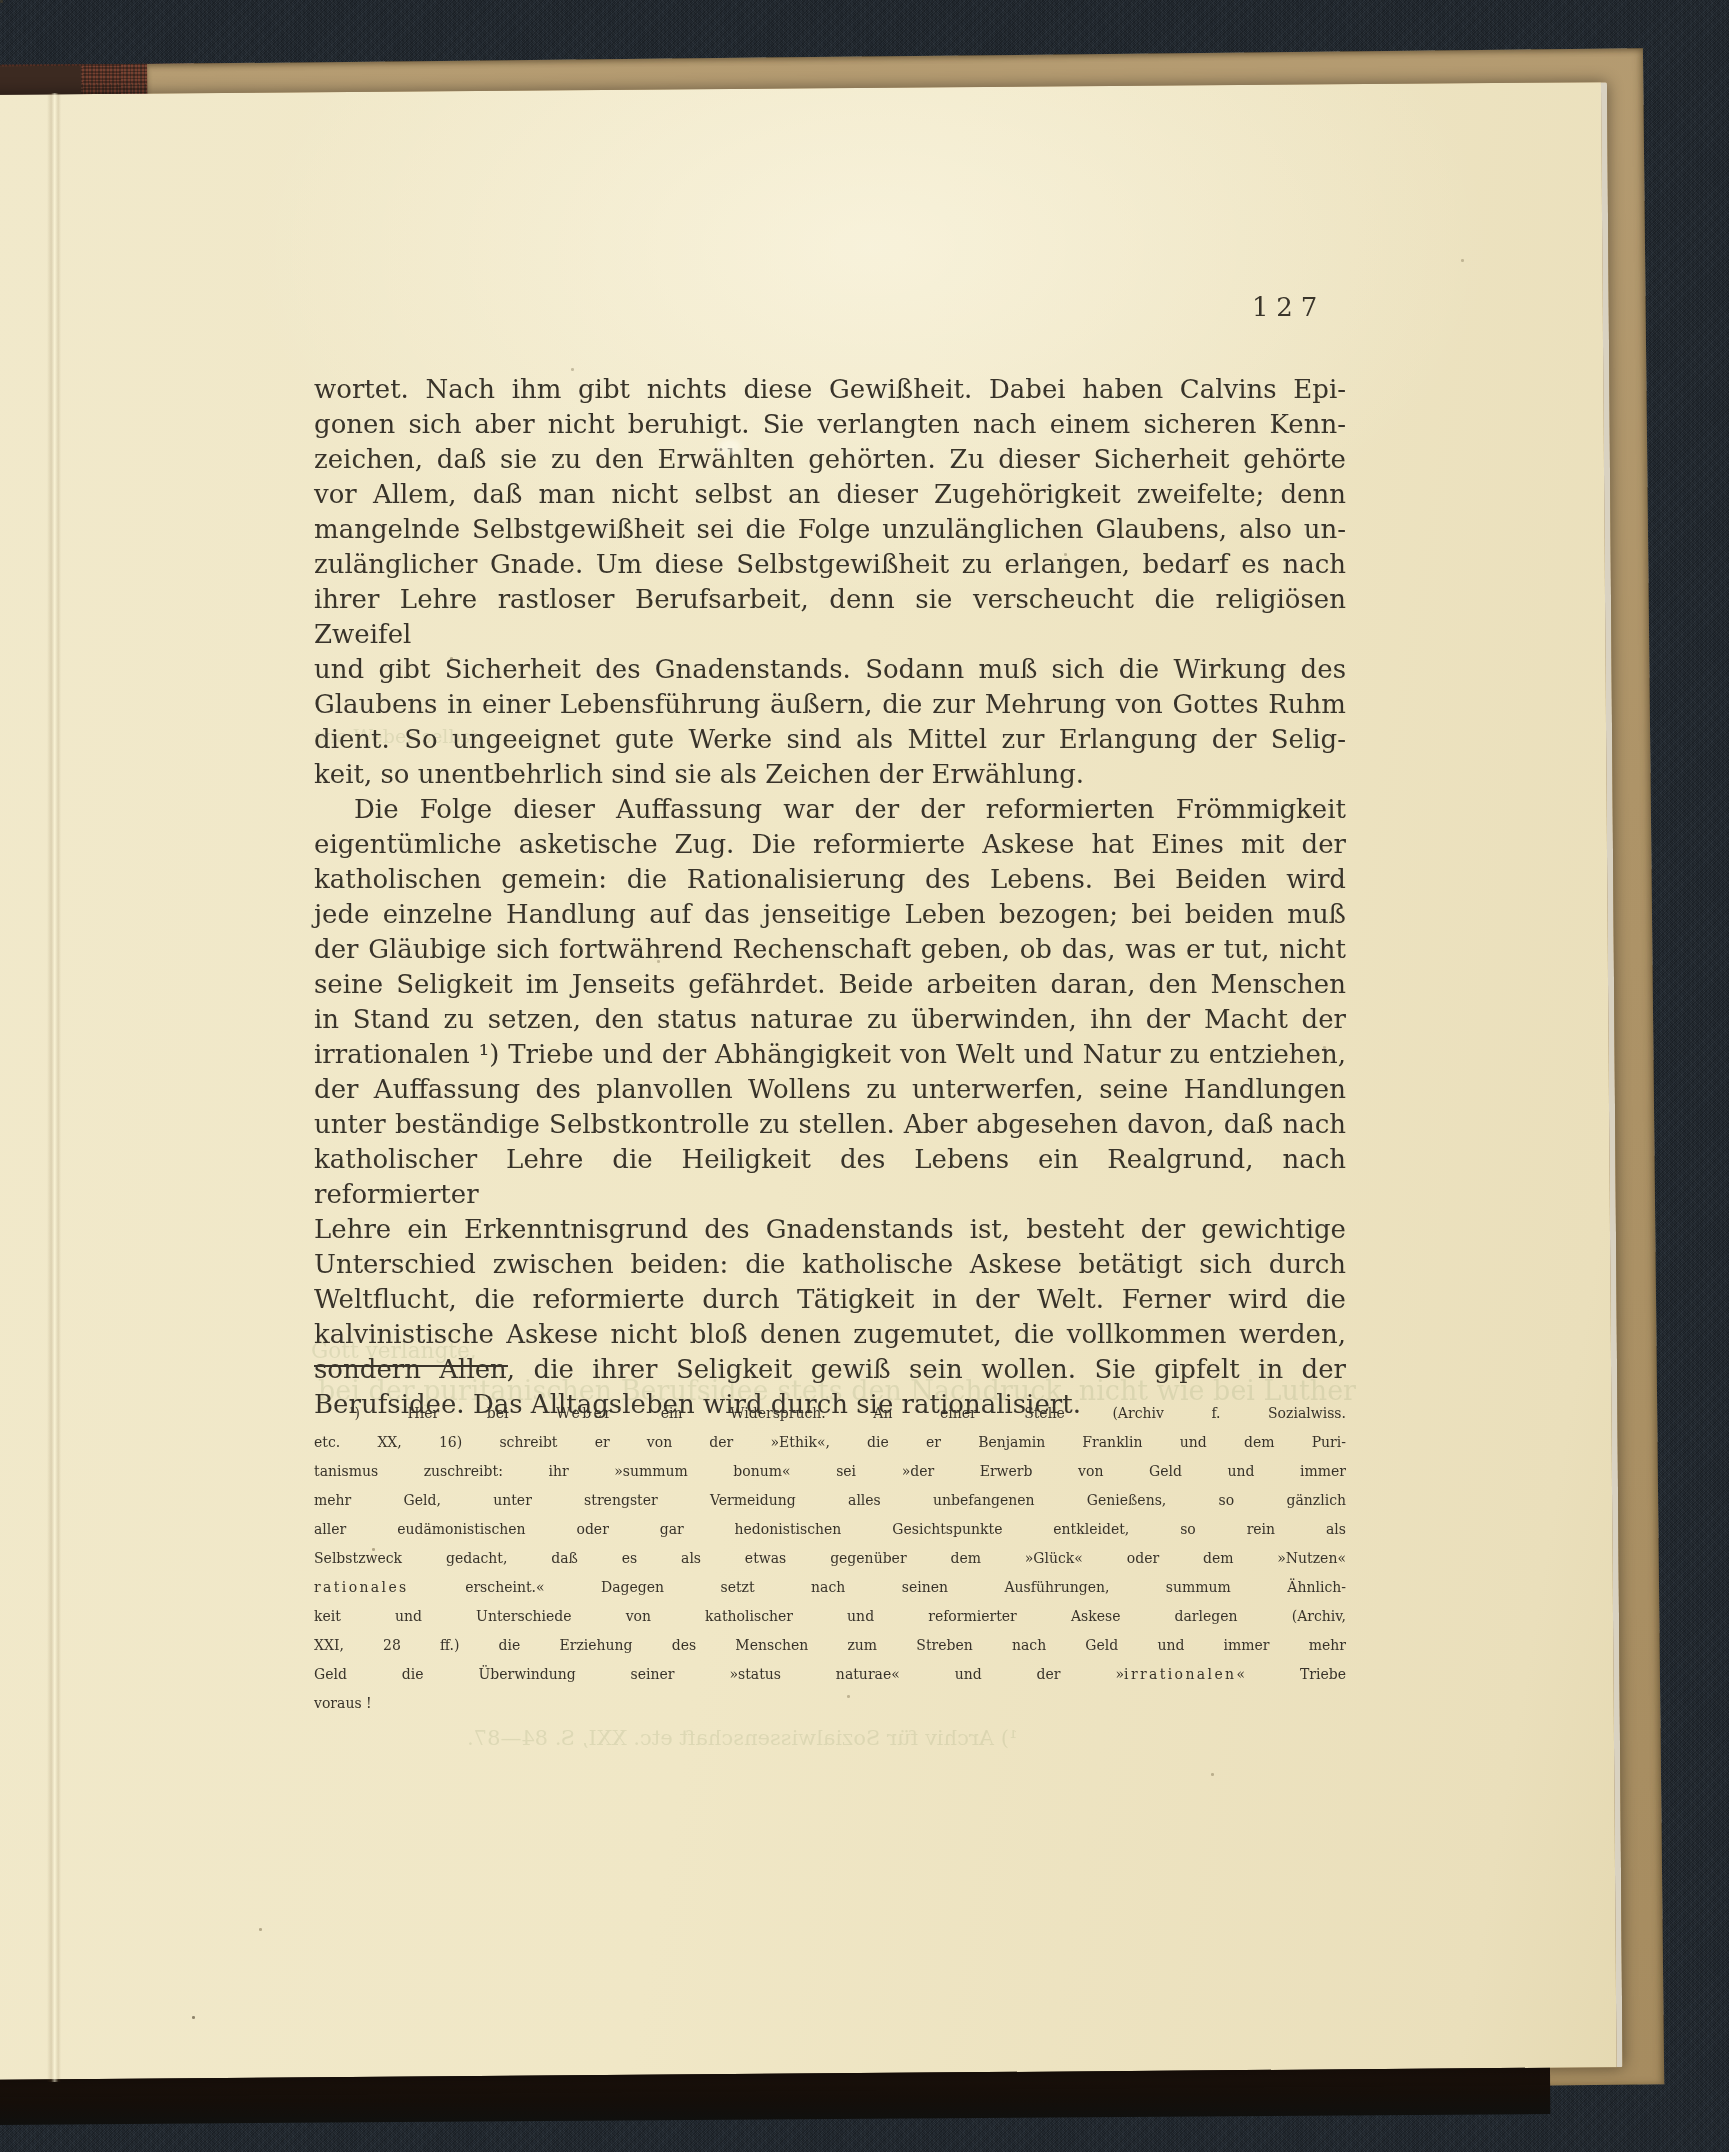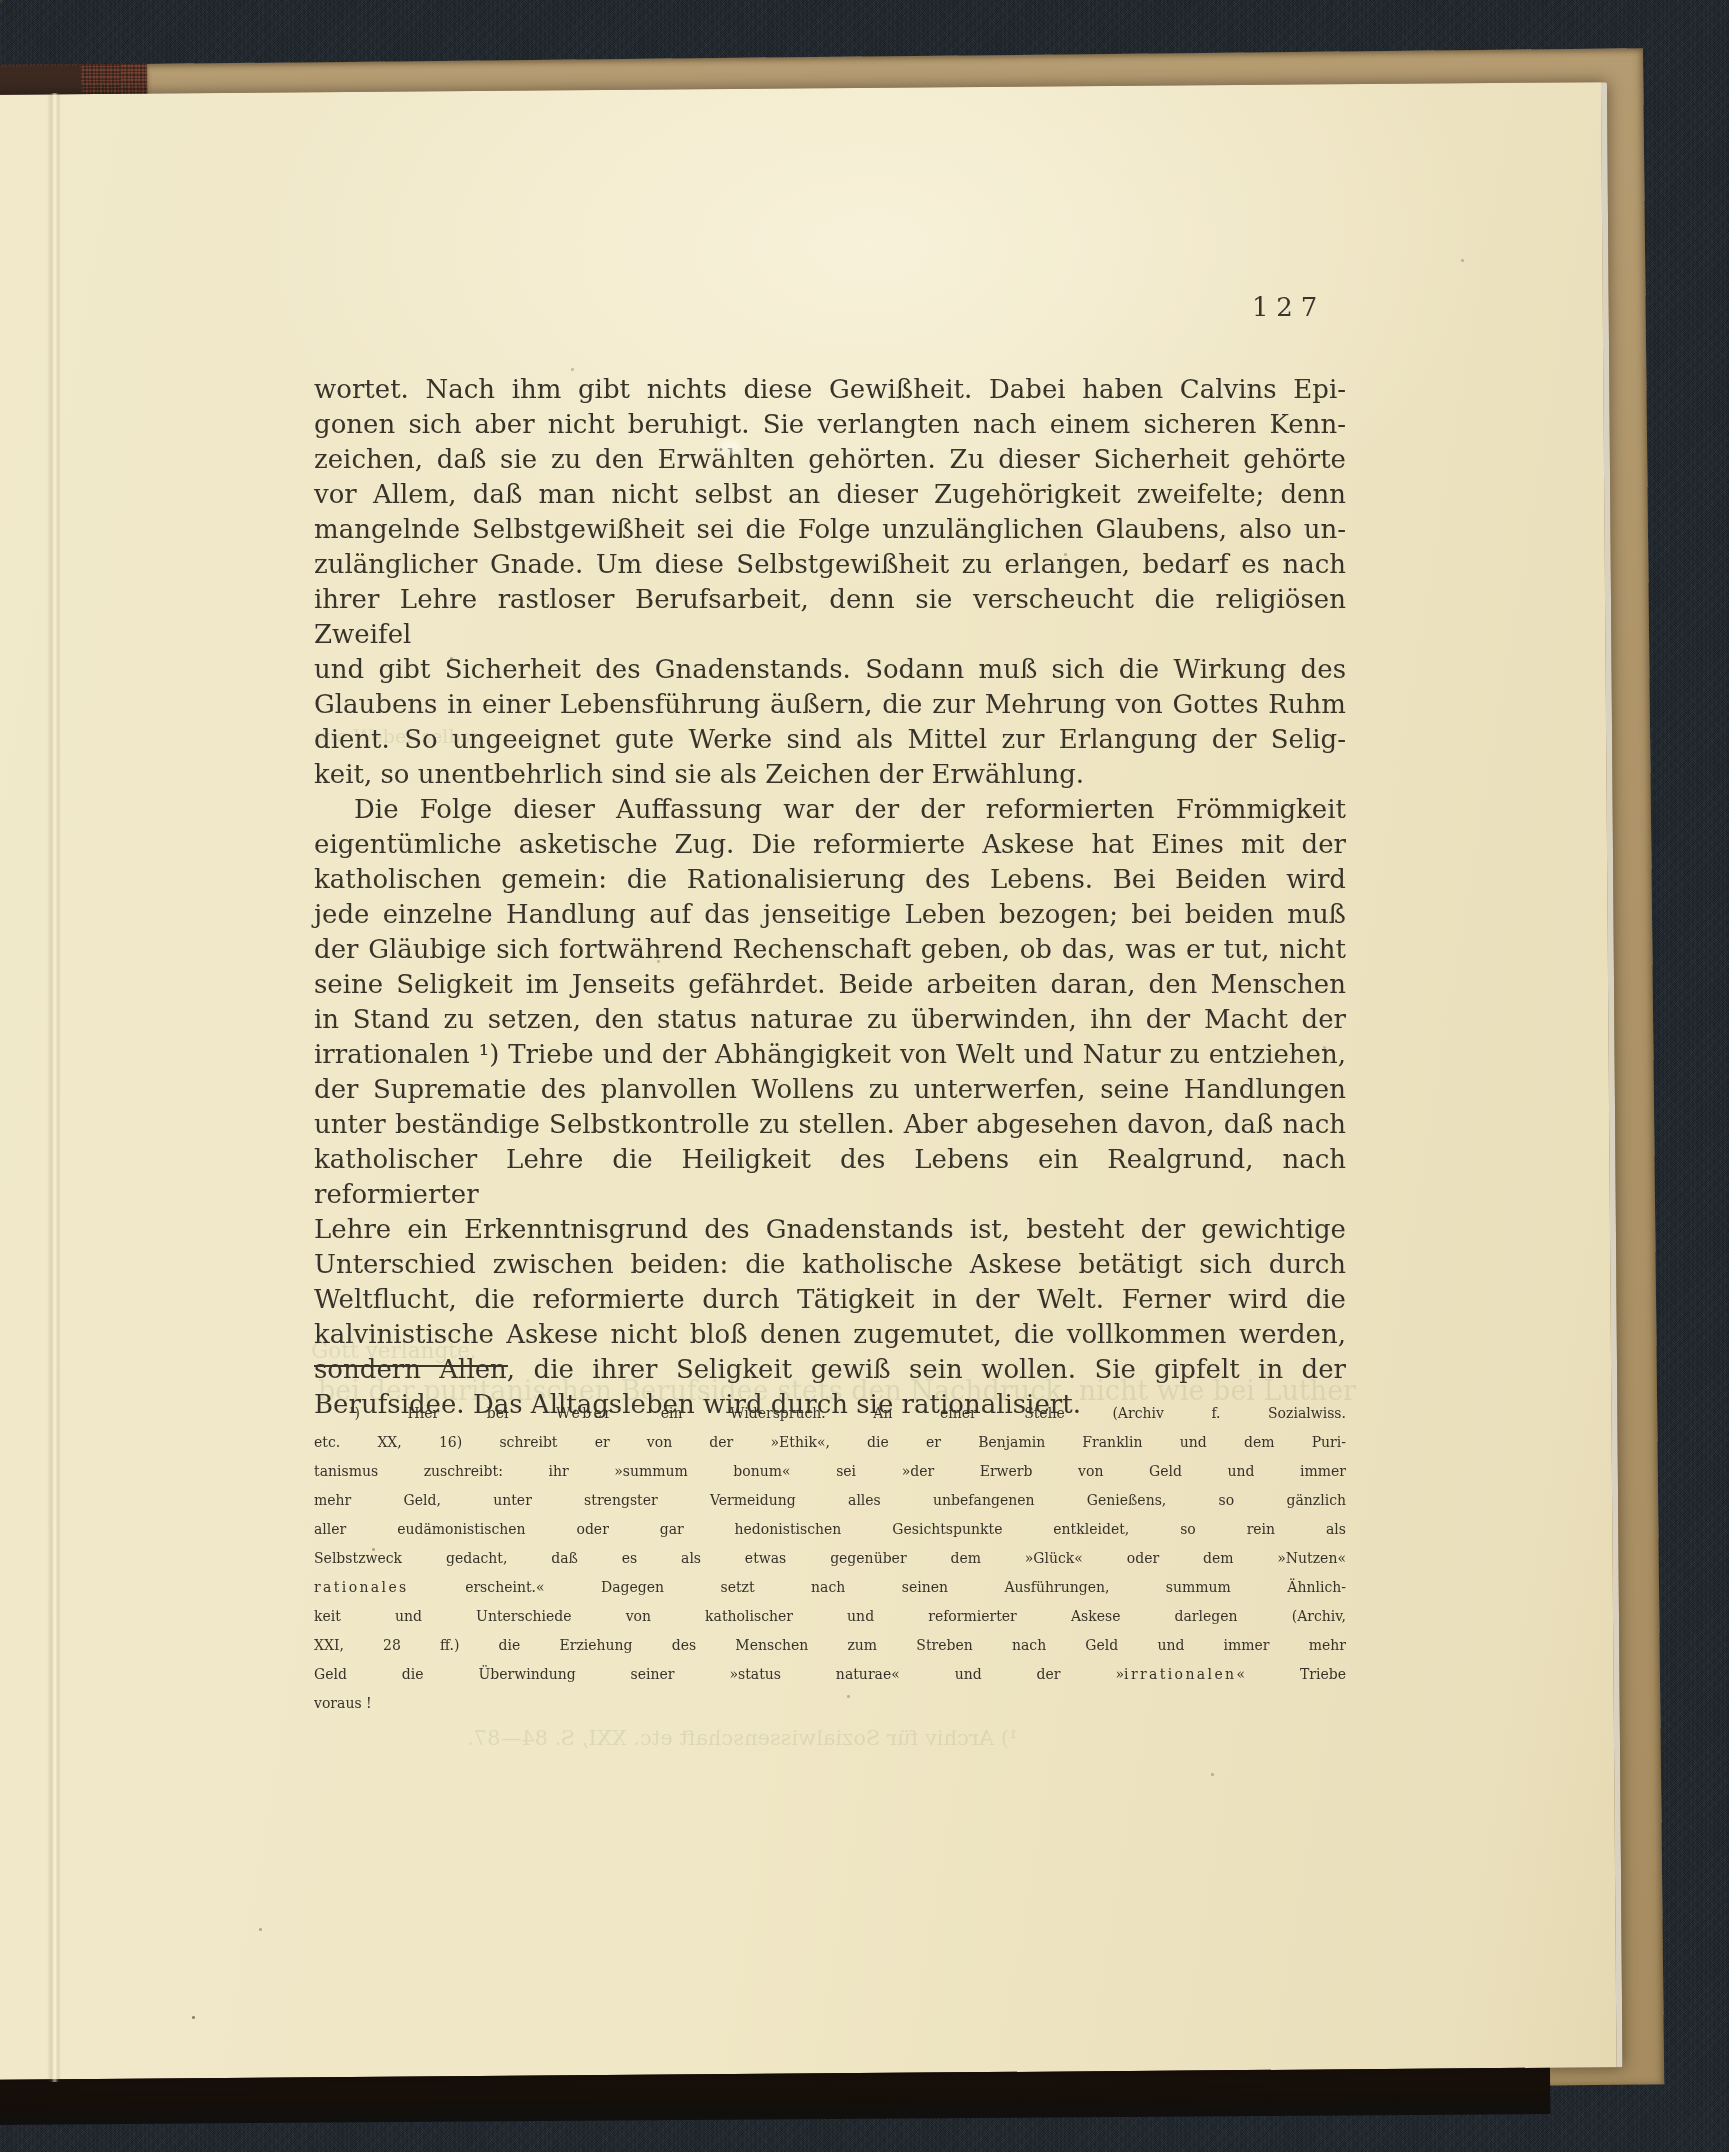--- a/index.html
+++ b/index.html
@@ -103,21 +103,21 @@
         <div class="tline">dient.  So ungeeignet gute Werke sind als Mittel zur Erlangung der Selig-</div>
         <div class="tline endline">keit, so unentbehrlich sind sie als Zeichen der Erwählung.</div>
         <div class="tline indent">Die Folge dieser Auffassung war der der reformierten Frömmigkeit</div>
         <div class="tline">eigentümliche asketische Zug.  Die reformierte Askese hat Eines mit der</div>
         <div class="tline">katholischen gemein: die Rationalisierung des Lebens.  Bei Beiden wird</div>
         <div class="tline">jede einzelne Handlung auf das jenseitige Leben bezogen; bei beiden muß</div>
         <div class="tline">der Gläubige sich fortwährend Rechenschaft geben, ob das, was er tut, nicht</div>
         <div class="tline">seine Seligkeit im Jenseits gefährdet.  Beide arbeiten daran, den Menschen</div>
         <div class="tline">in Stand zu setzen, den status naturae zu überwinden, ihn der Macht der</div>
         <div class="tline">irrationalen ¹) Triebe und der Abhängigkeit von Welt und Natur zu entziehen,</div>
-        <div class="tline">der Suprematie des planvollen Wollens zu unterwerfen, seine Handlungen</div>
+        <div class="tline">der Auffassung des planvollen Wollens zu unterwerfen, seine Handlungen</div>
         <div class="tline">unter beständige Selbstkontrolle zu stellen.  Aber abgesehen davon, daß nach</div>
         <div class="tline">katholischer Lehre die Heiligkeit des Lebens ein Realgrund, nach reformierter</div>
         <div class="tline">Lehre ein Erkenntnisgrund des Gnadenstands ist, besteht der gewichtige</div>
         <div class="tline">Unterschied zwischen beiden: die katholische Askese betätigt sich durch</div>
         <div class="tline">Weltflucht, die reformierte durch Tätigkeit in der Welt.  Ferner wird die</div>
         <div class="tline">kalvinistische Askese nicht bloß denen zugemutet, die vollkommen werden,</div>
         <div class="tline">sondern Allen, die ihrer Seligkeit gewiß sein wollen.  Sie gipfelt in der</div>
         <div class="tline endline">Berufsidee.  Das Alltagsleben wird durch sie rationalisiert.</div>
       </div>
     <div class="fnsep"></div>

